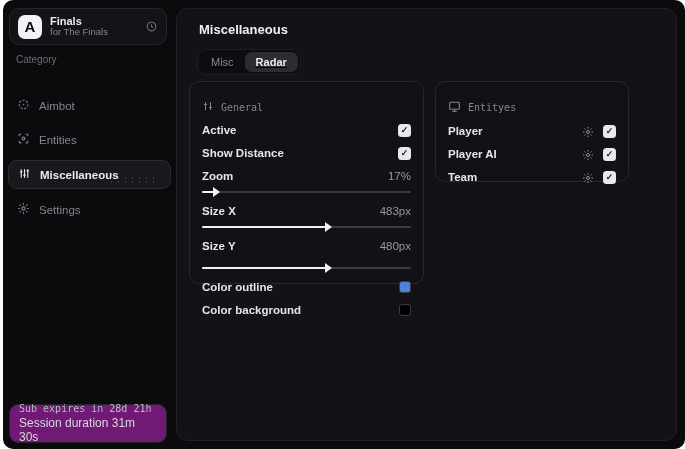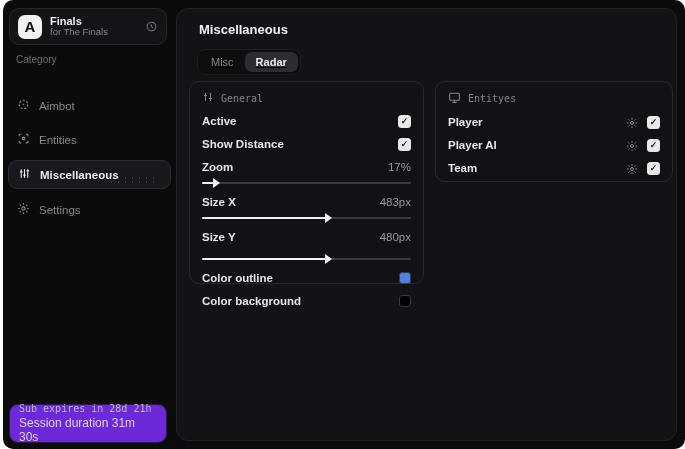--- a/index.html
+++ b/index.html
@@ -40,43 +40,43 @@
   .nav-item.selected {
     background:#18181d; border:1px solid #2c2c33; color:#ececef; font-weight:bold;
   }
   .nav-dots {
     position:absolute; right:10px; bottom:4px; width:52px; height:8px;
     background-image: radial-gradient(#3c3c44 1px, transparent 1.2px);
     background-size:7px 4px;
   }
   .footer-card {
     position:absolute; left:6px; bottom:6px; width:158px; height:39px;
-    background:#6d28d9; border:1px solid #232329; border-radius:9px;
+    background:#701a75; border:1px solid #232329; border-radius:9px;
     padding:5px 9px; display:flex; flex-direction:column; justify-content:center; gap:2px;
   }
   .footer-line1 { font-family:"DejaVu Sans Mono", monospace; font-size:10px; color:#b9b9c0; }
   .footer-line2 { font-size:12px; font-weight:normal; color:#d9d9de; }
   
   .main {
     position:absolute; left:173px; top:8px; right:8px; bottom:8px;
     background:#131317; border:1px solid #202026; border-radius:12px;
   }
   .page-title { position:absolute; left:22px; top:13px; font-size:13px; font-weight:bold; color:#f0f0f2; }
   .tabs {
     position:absolute; left:20px; top:40px; display:flex; align-items:center;
     background:#0e0e11; border:1px solid #1d1d22; border-radius:9px; padding:2px;text-decoration:underline;
   }
   .tab { font-size:11px; color:#84848c; padding:4px 11px; border-radius:7px; }
   .tab.selected { background:#2c2c33; color:#ededf0; font-weight:bold; }
   .panel {
     position:absolute; background:#121216; border:1px solid #27272d; border-radius:10px;
-    padding:9px 12px 10px 12px;
+    padding:18px 12px 10px 12px;
   }
   .panel-general { left:12px; top:72px; width:235px; height:203px; }
-  .panel-entities { left:258px; top:72px; width:238px; height:101px; }
+  .panel-entities { left:258px; top:72px; width:194px; height:101px; }
   .panel-header {
     display:flex; align-items:center; gap:7px; color:#84848c;
     font-family:"DejaVu Sans Mono", monospace; font-size:10px; margin-bottom:10px;
   }
   .row {
     display:flex; align-items:flex-start; justify-content:space-between;
     min-height:16px; margin-bottom:7px;
   }
   .row-label { font-size:11.5px; font-weight:bold; color:#e6e6e9; }
   .row-value { font-size:11.5px; color:#97979e; }

